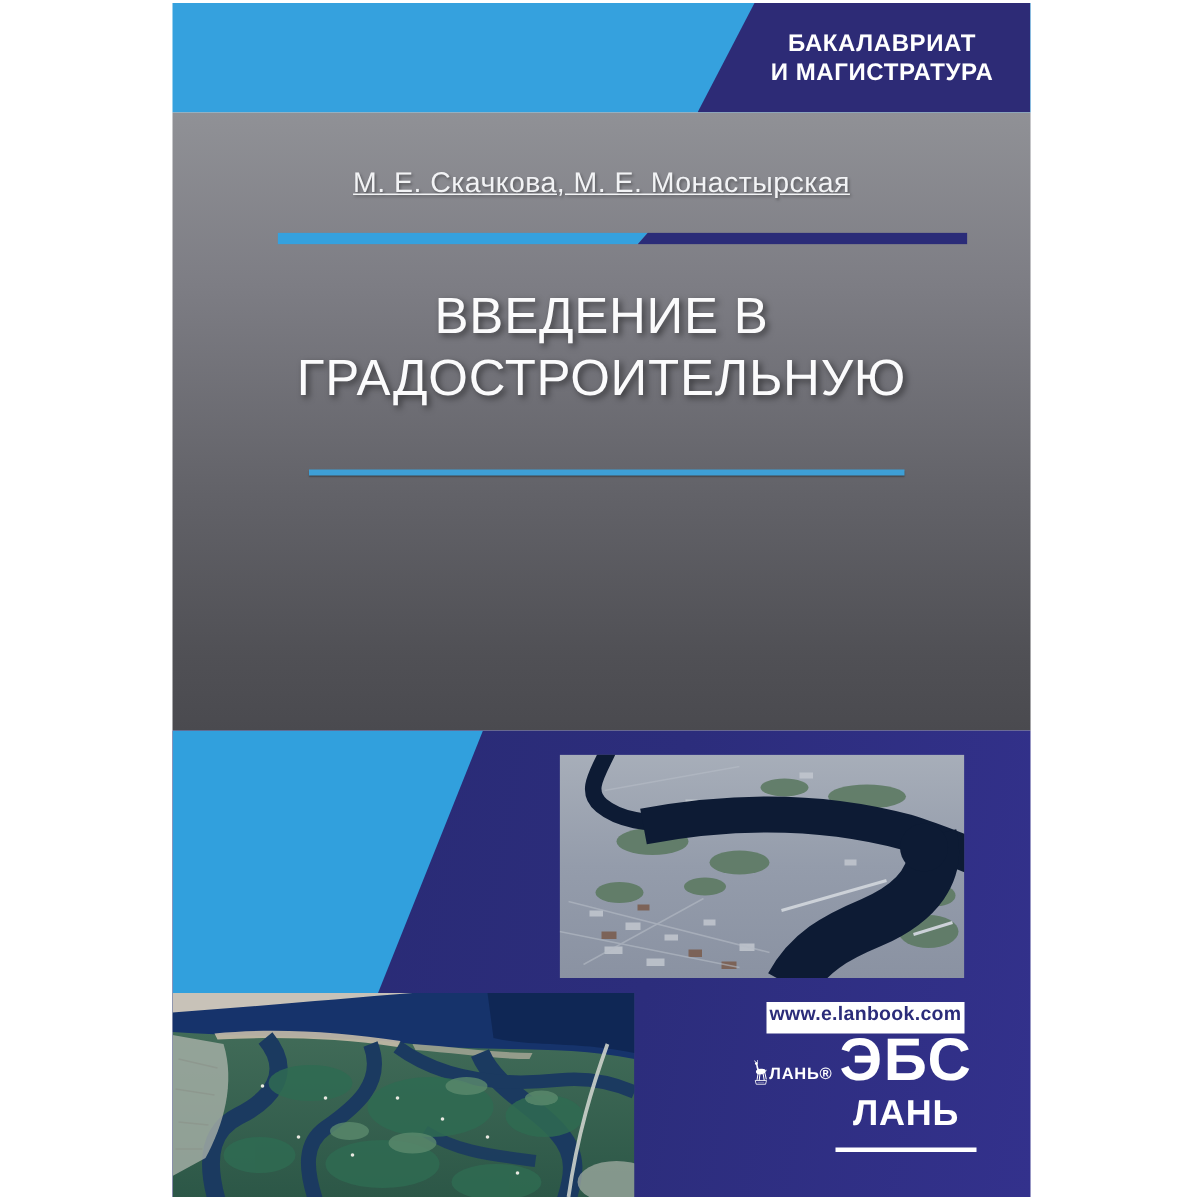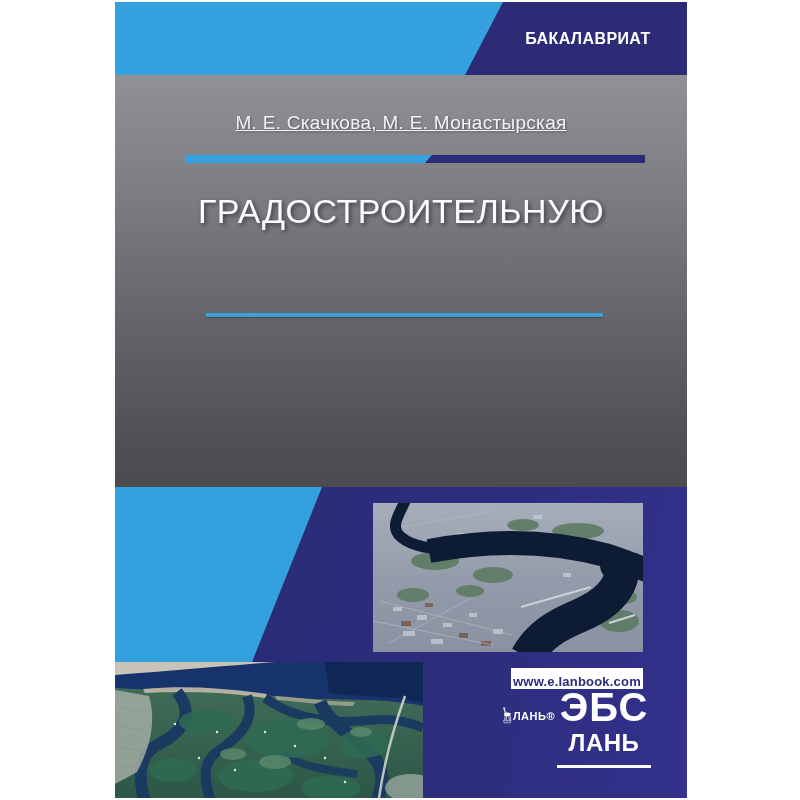--- a/index.html
+++ b/index.html
@@ -38,51 +38,53 @@
 
   
   .band{position:absolute;left:0;top:485px;width:572px;height:311px;
         background:linear-gradient(100deg,#282a72 0%,#2c2d7c 55%,#33318c 100%);}
   .cyan-trap{position:absolute;left:0;top:0;width:207px;height:176px;background:#31a0dd;
              clip-path:polygon(0 0,100% 0,66% 100%,0 100%);}
   .photo-inset{position:absolute;left:258px;top:16px;width:270px;height:149px;overflow:hidden;}
   .photo-bottom{position:absolute;left:0;top:175px;width:308px;height:136px;overflow:hidden;}
 
   .url-box{position:absolute;left:396px;top:181px;width:132px;height:21px;background:#ffffff;
-           display:flex;align-items:flex-end;justify-content:center;}
+           display:flex;align-items:flex-start;justify-content:center;}
   .url-box span{color:#2b2c7a;font-weight:bold;font-size:13px;letter-spacing:.2px;white-space:nowrap;}
 
   .logo{position:absolute;left:386px;top:202px;width:150px;display:flex;align-items:flex-start;}
   .logo-left{width:54px;display:flex;flex-direction:row;align-items:center;}
   .logo-small{color:#ffffff;font-weight:bold;font-size:11px;letter-spacing:.5px;margin-top:1px;white-space:nowrap;}
   .logo-right{width:94px;margin-left:2px;text-align:center;}
   .logo-big1{color:#ffffff;font-weight:bold;font-size:40px;line-height:37px;letter-spacing:1px;}
   .logo-big2{color:#ffffff;font-weight:bold;font-size:24px;line-height:34px;letter-spacing:.5px;
              border-bottom:3px solid #ffffff;padding-bottom:5px;}
 </style>
 </head>
 <body>
 
 <div class="cover">
 
   <div class="top-strip"></div>
 
   <div class="badge">
     <div class="badge-line">БАКАЛАВРИАТ</div>
+    <div class="badge-line">И МАГИСТРАТУРА</div>
   </div>
 
   <div class="gray-area">
     <div class="authors">М. Е. Скачкова, М. Е. Монастырская</div>
 
     <div class="deco-line">
       <span class="deco-cyan"></span>
       <span class="deco-navy"></span>
     </div>
 
     <div class="title">
+      <div>ВВЕДЕНИЕ В</div>
       <div>ГРАДОСТРОИТЕЛЬНУЮ</div>
     </div>
 
     <div class="title-underline"></div>
 
   </div>
 
   <div class="band">
     <div class="cyan-trap"></div>
 

